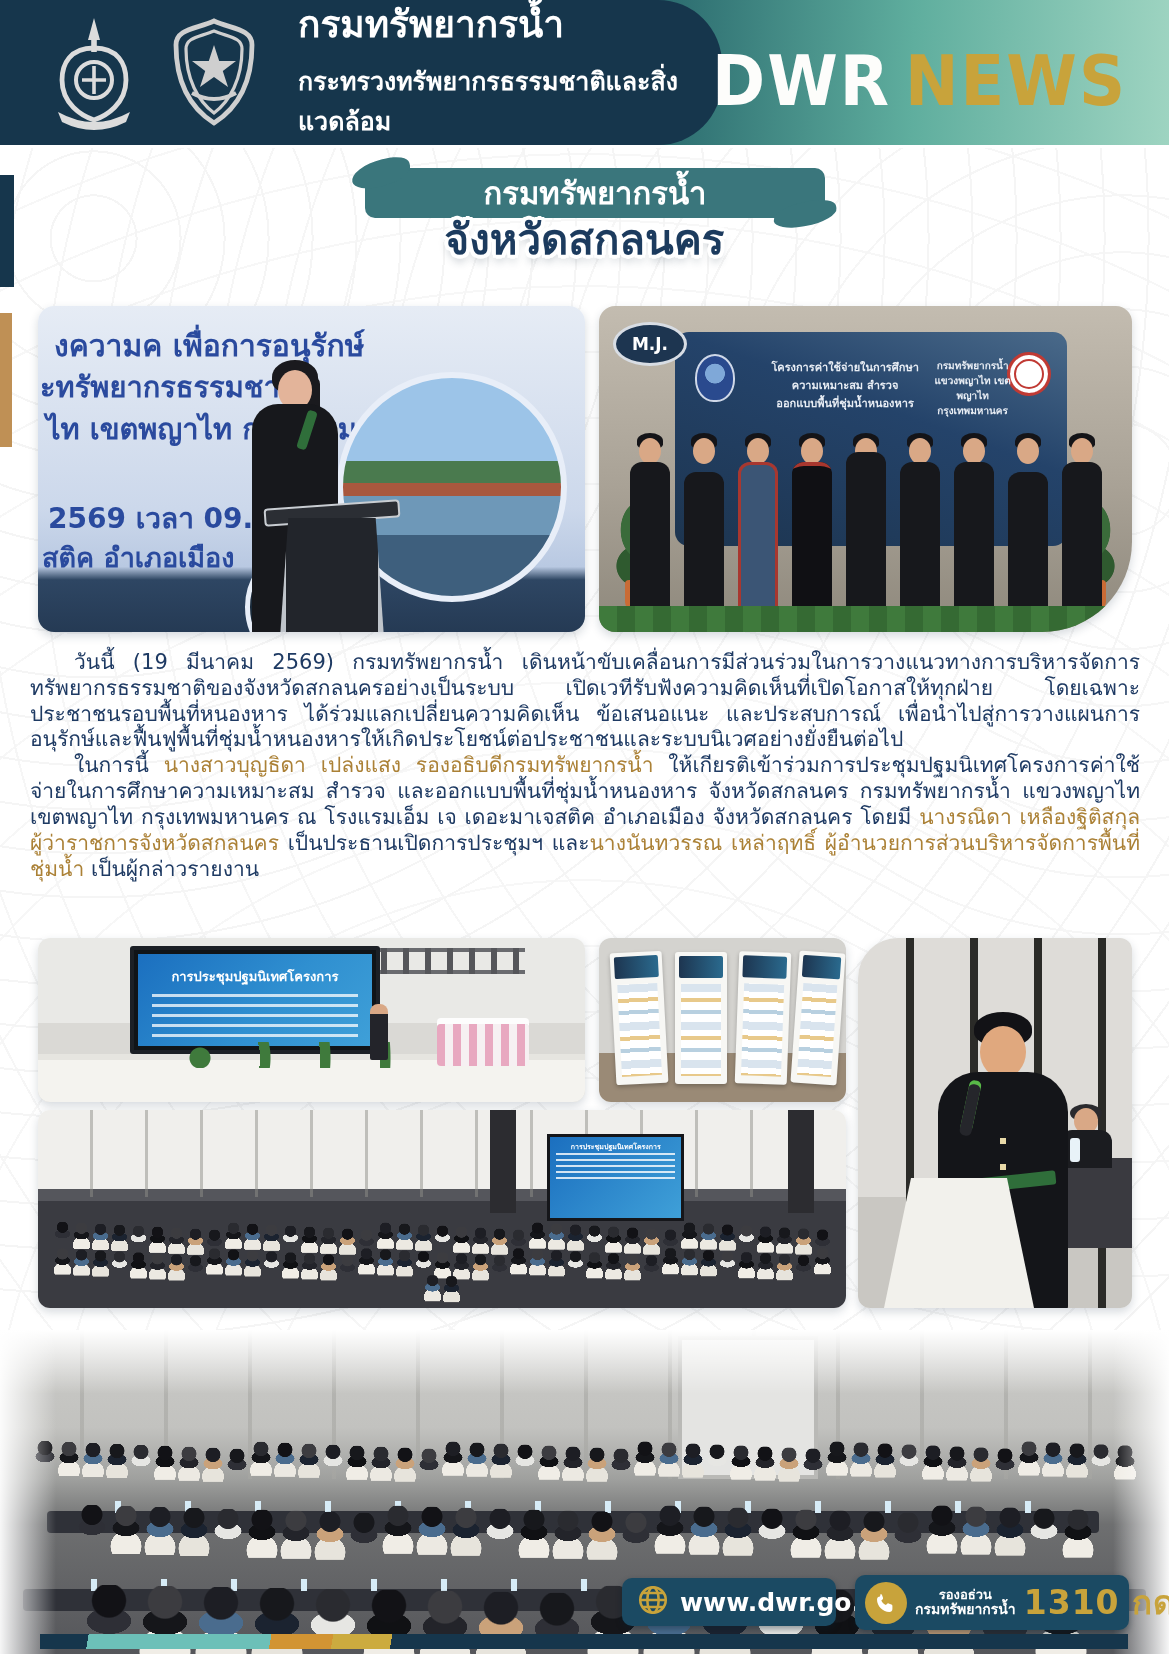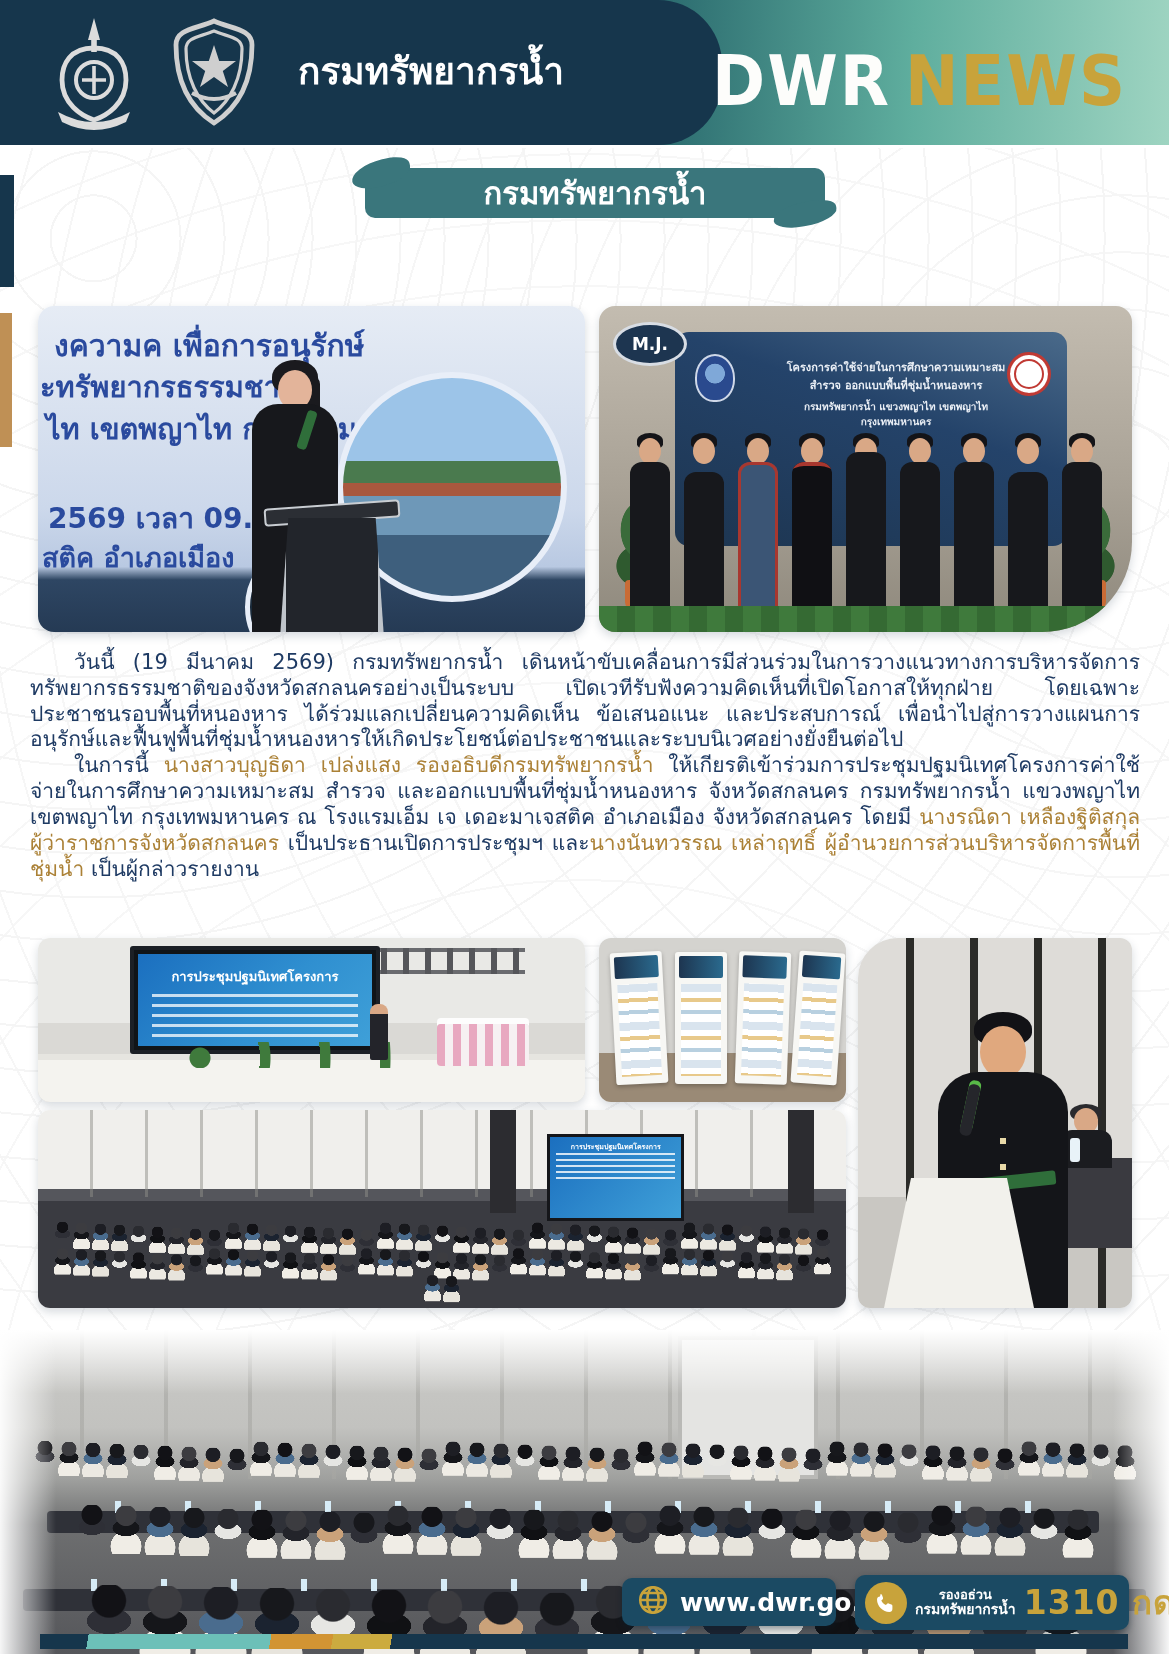--- a/index.html
+++ b/index.html
@@ -71,21 +71,21 @@
     background:linear-gradient(90deg,#bfc4ca 0 6px,#22252b 6px 98px,#bfc4ca 98px 104px);
     clip-path:polygon(8% 0,92% 0,100% 100%,0 100%);}
   .p1-podium-top{position:absolute;left:226px;top:198px;width:136px;height:18px;background:#2b2e34;
     border:2px solid #c9cdd2;transform:rotate(-4deg);border-radius:4px;}
 
   .photo2{left:599px;top:306px;width:533px;height:326px;border-radius:16px 16px 90px 16px;
     background:linear-gradient(180deg,#c3bcb0 0%,#a9a296 55%,#8e887c 100%);}
   .p2-backdrop{position:absolute;left:76px;top:26px;width:392px;height:214px;border-radius:14px;
     background:linear-gradient(200deg,#4a6a8a 0%,#24436a 40%,#1d3550 100%);}
   .p2-line{position:relative;color:#e9eef5;text-align:center;font-weight:600;}
-  .p2-lines{padding:26px 46px 0 56px;display:flex;flex-direction:column;gap:5px;margin-left:40px;}
+  .p2-lines{padding:26px 46px 0 56px;display:flex;flex-direction:row;gap:5px;margin-left:40px;}
   .p2-logo-l{position:absolute;left:20px;top:22px;width:40px;height:48px;border-radius:50% 50% 46% 46%;
     background:radial-gradient(circle at 50% 40%,#7fa8d8 0 30%,#2a4a8e 32% 100%);border:2px solid #cfd8e8;}
   .p2-logo-r{position:absolute;right:16px;top:20px;width:44px;height:44px;border-radius:50%;background:#fff;
     border:3px solid #c03a34;box-shadow:inset 0 0 0 4px #fff,inset 0 0 0 6px #c03a34;}
   .p2-mj{position:absolute;left:14px;top:16px;width:74px;height:44px;border-radius:50%;background:#1d3550;
     color:#fff;display:flex;align-items:center;justify-content:center;font-weight:700;font-size:17px;
     border:3px solid #d8dde4;}
   .p2-turf{position:absolute;left:0;bottom:0;width:100%;height:26px;
     background:repeating-linear-gradient(90deg,#3f7a3c 0 18px,#356a33 18px 36px);}
   .p2-plant{position:absolute;bottom:18px;width:70px;height:120px;
@@ -245,34 +245,36 @@
       <span class="emblem" style="margin-left:14px">
         <svg width="100" height="112" viewBox="0 0 50 56">
           <path d="M25 2 C34 6 44 6 44 14 C44 34 36 46 25 53 C14 46 6 34 6 14 C6 6 16 6 25 2 Z" fill="none" stroke="#cfcfcf" stroke-width="2.4"></path>
           <path d="M25 7 C32 10 39 10 39 16 C39 31 33 42 25 48 C17 42 11 31 11 16 C11 10 18 10 25 7 Z" fill="none" stroke="#cfcfcf" stroke-width="1.6"></path>
           <polygon points="25,14 27.6,22 36,22 29.4,27 32,35 25,30 18,35 20.6,27 14,22 22.4,22" fill="#cfcfcf"></polygon>
           <path d="M14 38 Q25 44 36 38" stroke="#cfcfcf" stroke-width="2" fill="none"></path>
         </svg>
       </span>
       <div class="header-titles">
         <div class="header-title">กรมทรัพยากรน้ำ</div>
+        <div class="header-subtitle">กระทรวงทรัพยากรธรรมชาติและสิ่งแวดล้อม</div>
       </div>
     </div>
     <div class="brand">
       <span class="dwr">DWR</span><span class="news">NEWS</span>
     </div>
   </div>
 
   <div class="edge-bar-navy"></div>
   <div class="edge-bar-gold"></div>
 
   <div class="badge">
     <span class="badge-label">กรมทรัพยากรน้ำ</span>
   </div>
   <div class="headline">
+    <div class="hl2">จังหวัดสกลนคร</div>
   </div>
 
   <div class="photo photo1">
     <span class="p1-line" style="left:16px;top:16px;font-size:30px">งความค เพื่อการอนุรักษ์</span>
     <span class="p1-line" style="left:2px;top:58px;font-size:29px">ะทรัพยากรธรรมชาติ</span>
     <span class="p1-line" style="left:8px;top:100px;font-size:29px">ไท เขตพญาไท กรุงเทพมหานคร</span>
     <span class="p1-line" style="left:10px;top:190px;font-size:28px">2569 เวลา 09.0</span>
     <span class="p1-line" style="left:4px;top:230px;font-size:27px">สติค อำเภอเมือง</span>
     <div class="p1-circle1"></div>
     <div class="p1-circle2"></div>

